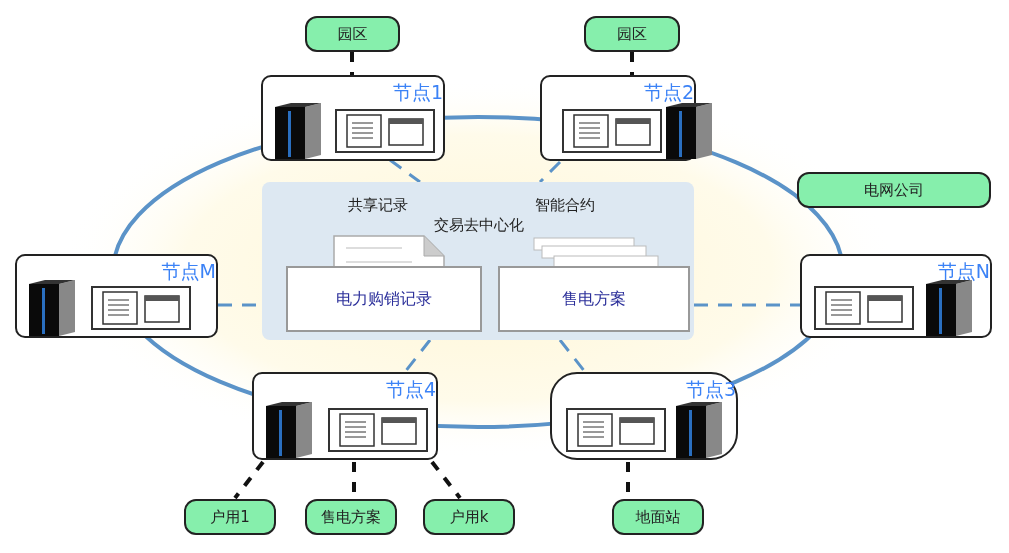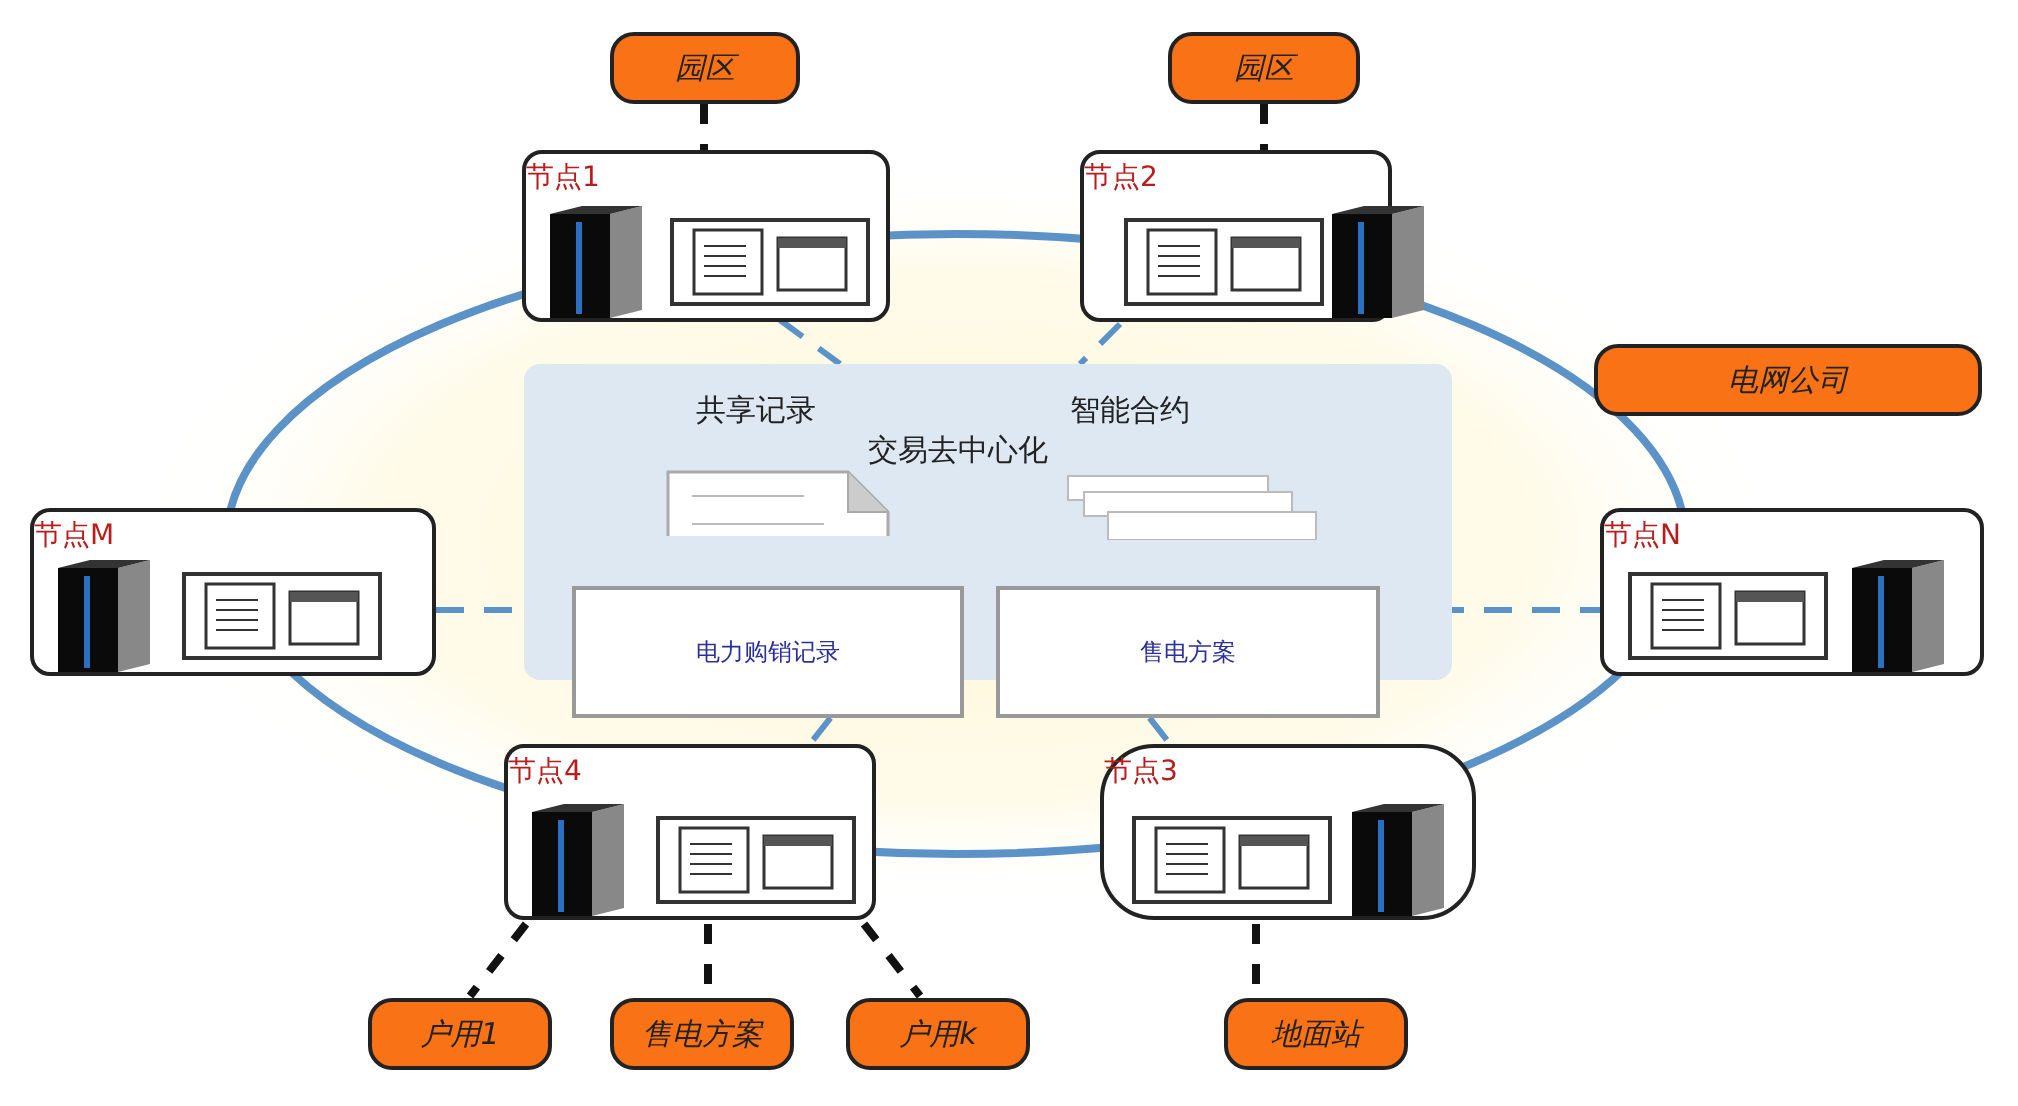--- a/index.html
+++ b/index.html
@@ -1,25 +1,25 @@
 <!DOCTYPE html>
 <html><head>
 <meta charset="utf-8">
 <style>
   html, body { margin:0; padding:0; }
   body { width:1009px; height:553px; position:relative; overflow:hidden; background:#ffffff; font-family:"DejaVu Sans", sans-serif; }
   #diagram { position:absolute; left:0; top:0; }
-  .label-box { position:absolute; border:2px solid #222; border-radius:12px; background:#f97316; display:flex; align-items:center; justify-content:center; font-size:15px; color:#222; box-sizing:border-box;font-style:italic; }
+  .label-box { position:absolute; border:2px solid #222; border-radius:12px; background:#86efac; display:flex; align-items:center; justify-content:center; font-size:15px; color:#222; box-sizing:border-box; }
   .node { position:absolute; border:2px solid #222; border-radius:10px; background:#fff; box-sizing:border-box; }
-  .node-title { position:absolute; top:3px; left:0; right:0; text-align:left; font-size:14px; color:#b91c1c; }
+  .node-title { position:absolute; top:3px; left:0; right:0; text-align:right; font-size:19px; color:#3b82f6; }
   .server { position:absolute; width:50px; height:58px; }
   .ledger { position:absolute; width:100px; height:44px; border:2px solid #333; box-sizing:border-box; background:#fff; }
-  .center-panel { position:absolute; left:262px; top:182px; width:432px; height:158px; background:#dde8f2; border-radius:8px;padding-left:32px; }
+  .center-panel { position:absolute; left:262px; top:182px; width:432px; height:158px; background:#dde8f2; border-radius:8px; }
   .cp-text { position:absolute; font-size:15px; color:#222; }
-  .cp-box { position:absolute; background:#fff; border:2px solid #999; box-sizing:border-box; display:flex; align-items:center; justify-content:center; font-size:12px; color:#2b2f9a;margin-top:27px; }
+  .cp-box { position:absolute; background:#fff; border:2px solid #999; box-sizing:border-box; display:flex; align-items:center; justify-content:center; font-size:16px; color:#2b2f9a; }
 </style>
 </head>
 <body>
 
 <svg id="diagram" width="1009" height="553">
   <defs>
     <radialGradient id="glow" cx="50%" cy="50%" r="50%">
       <stop offset="0%" stop-color="#fff6d6"></stop>
       <stop offset="70%" stop-color="#fffbea"></stop>
       <stop offset="100%" stop-color="#ffffff" stop-opacity="0"></stop>

